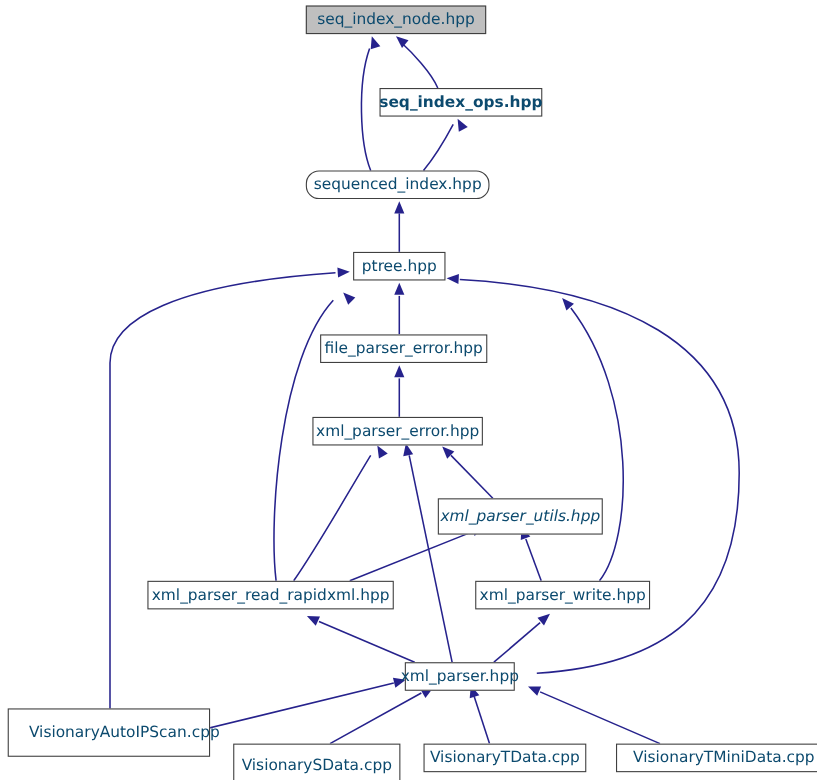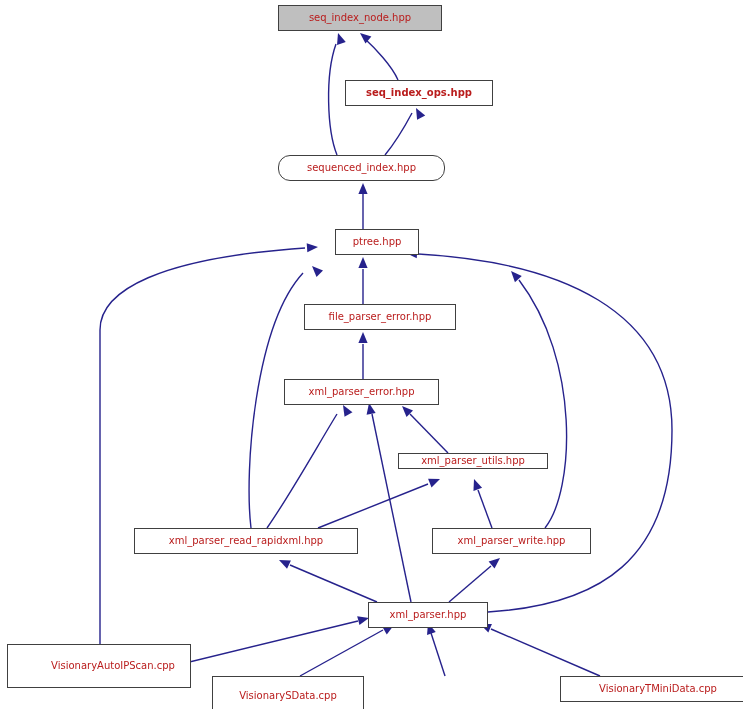--- a/index.html
+++ b/index.html
@@ -22,22 +22,22 @@
     left: 0;
     top: 0;
     width: 743px;
     height: 709px;
   }
   .node {
     position: absolute;
     box-sizing: border-box;
     background: #ffffff;
     border: 1px solid #404040;
-    color: #b91c1c;
-    font-size: 10px;
+    color: #0c4a6e;
+    font-size: 14px;
     line-height: 1;
     display: flex;
     align-items: center;
     justify-content: center;
     white-space: nowrap;
     height: 26px;
     z-index: 5;
   }
   .node.root {
     background: #bfbfbf;
@@ -140,43 +140,46 @@
     </svg>
 <div class="node root" style="left: 278px; top: 5px; width: 164px; height: 26px;">
       <span class="label">seq_index_node.hpp</span>
     </div>
     <div class="node" style="left: 345px; top: 80px; width: 148px; height: 26px; font-weight: bold;">
       <span class="label">seq_index_ops.hpp</span>
     </div>
     <div class="node" style="left: 278px; top: 155px; width: 167px; height: 26px; border-radius: 12px;">
       <span class="label">sequenced_index.hpp</span>
     </div>
-    <div class="node" style="left: 321px; top: 229px; width: 84px; height: 26px; margin-left: 14px;">
+    <div class="node" style="left: 321px; top: 229px; width: 84px; height: 26px;">
       <span class="label">ptree.hpp</span>
     </div>
-    <div class="node" style="left: 304px; top: 304px; width: 152px; height: 26px;">
+    <div class="node" style="left: 291px; top: 304px; width: 152px; height: 26px;">
       <span class="label">file_parser_error.hpp</span>
     </div>
     <div class="node" style="left: 284px; top: 379px; width: 155px; height: 26px;">
       <span class="label">xml_parser_error.hpp</span>
     </div>
-    <div class="node" style="left: 398px; top: 453px; width: 150px; height: 16px;">
+    <div class="node" style="left: 398px; top: 453px; width: 150px; height: 33px; font-style: italic;">
       <span class="label">xml_parser_utils.hpp</span>
     </div>
     <div class="node" style="left: 134px; top: 528px; width: 224px; height: 26px;">
       <span class="label">xml_parser_read_rapidxml.hpp</span>
     </div>
     <div class="node" style="left: 432px; top: 528px; width: 159px; height: 26px;">
       <span class="label">xml_parser_write.hpp</span>
     </div>
-    <div class="node" style="left: 368px; top: 602px; width: 120px; height: 26px;">
+    <div class="node" style="left: 368px; top: 602px; width: 100px; height: 26px;">
       <span class="label">xml_parser.hpp</span>
     </div>
     <div class="node" style="left: 7px; top: 644px; width: 184px; height: 44px; padding-left: 28px;">
       <span class="label">VisionaryAutoIPScan.cpp</span>
     </div>
     <div class="node" style="left: 212px; top: 676px; width: 152px; height: 40px;">
       <span class="label">VisionarySData.cpp</span>
     </div>
+    <div class="node" style="left: 385px; top: 676px; width: 148px; height: 26px;">
+      <span class="label">VisionaryTData.cpp</span>
+    </div>
     <div class="node" style="left: 560px; top: 676px; width: 196px; height: 26px;">
       <span class="label">VisionaryTMiniData.cpp</span>
     </div>
   </div>
 
 </body></html>

